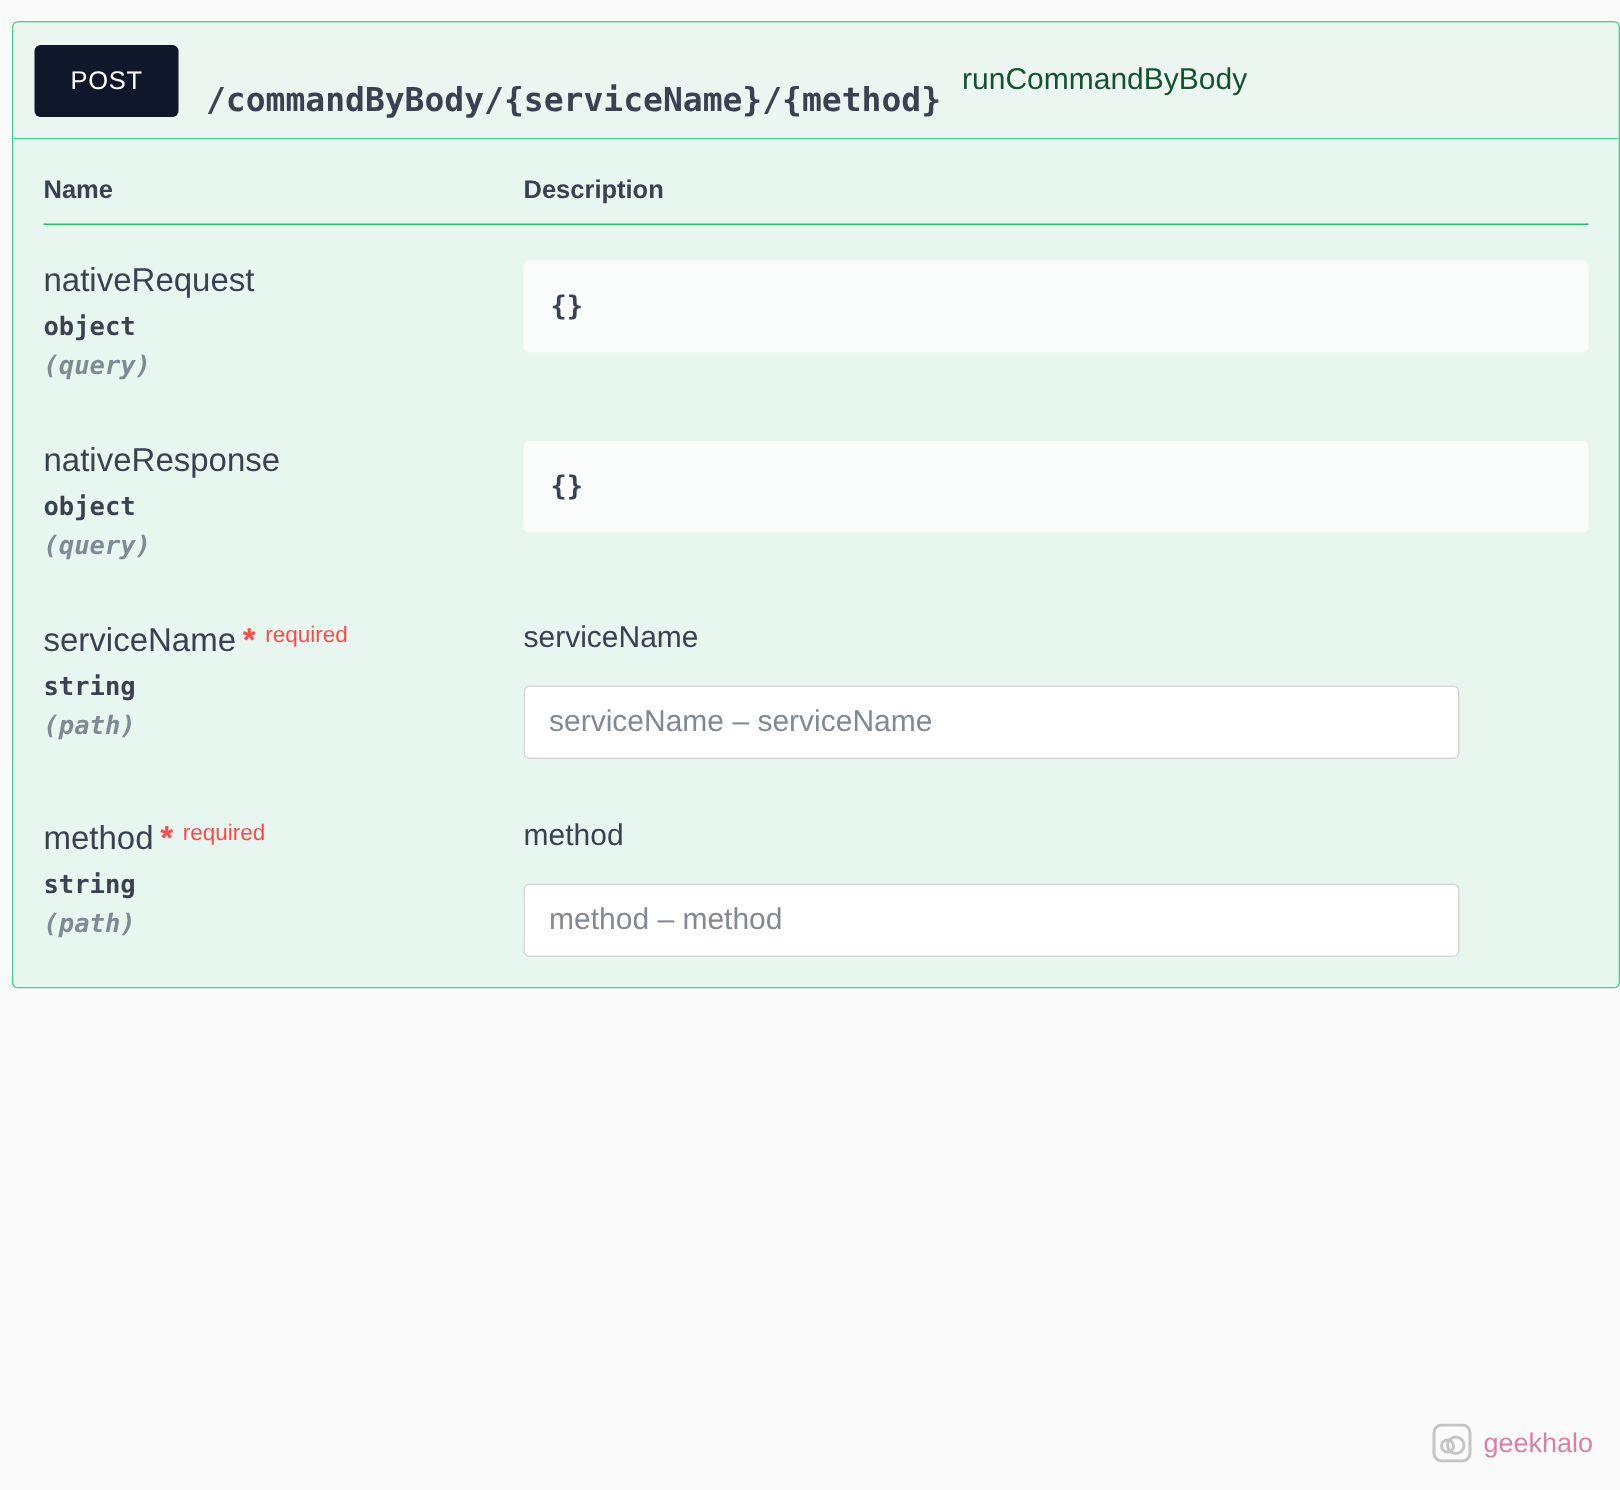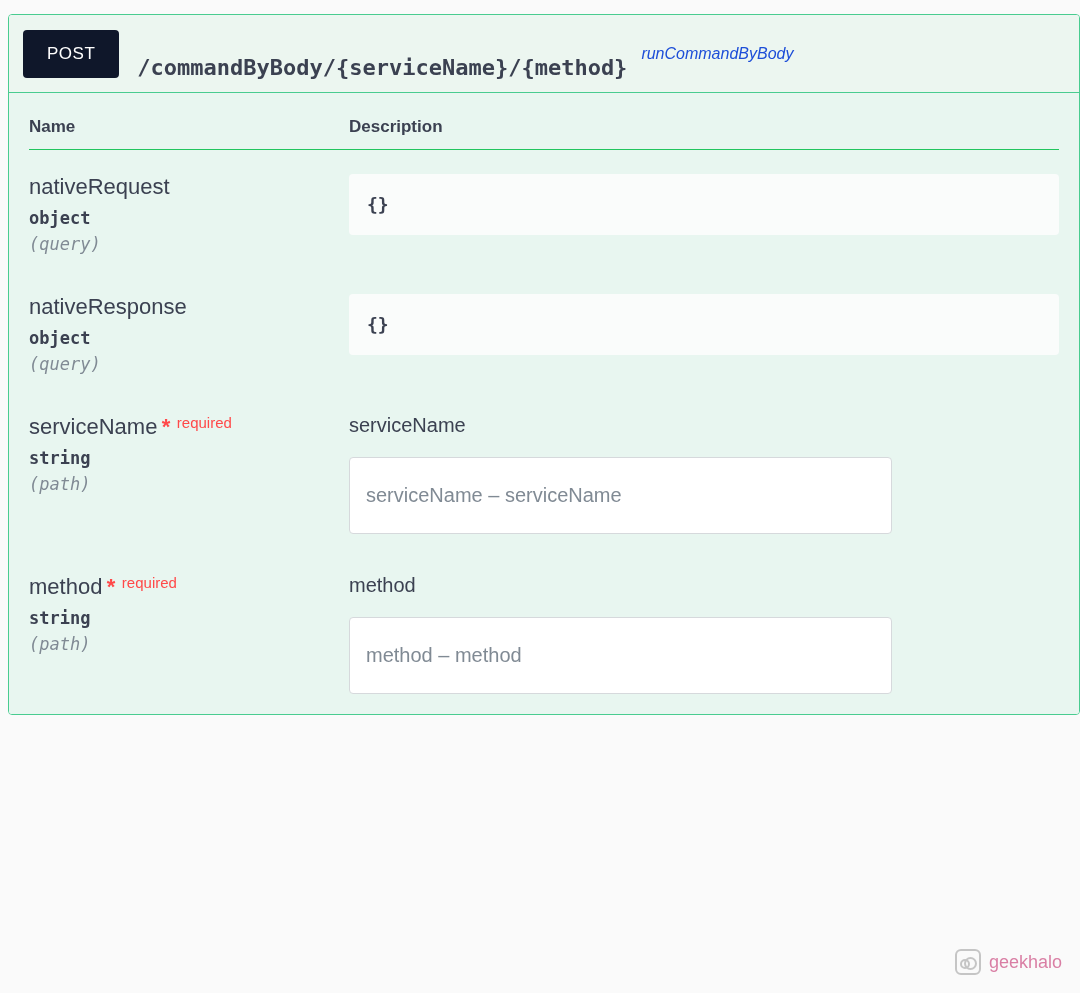--- a/index.html
+++ b/index.html
@@ -37,24 +37,23 @@
   }
   .op-path {
     font-family: "SFMono-Regular", Menlo, Monaco, Consolas, monospace;
     font-size: 22px;
     font-weight: 700;
     color: #3b4151;
     flex: 0 0 auto;
     margin-top: 28px;
   }
   .op-desc {
-    font-size: 16px;
-    color: #1d4ed8;
+    font-size: 20px;
+    color: #14532d;
     margin-left: 14px;
-    font-style: italic;
   }
   .opblock-body {
     background: #e8f6f0;
   }
   .tab-header {
     padding: 0 20px;
   }
   .tab {
     display: inline-block;
     padding: 22px 14px 14px 4px;
@@ -107,44 +106,44 @@
   .param-type {
     font-family: "SFMono-Regular", Menlo, Monaco, Consolas, monospace;
     font-size: 17px;
     font-weight: 700;
     color: #3b4151;
     margin-top: 8px;
   }
   .param-in {
     font-family: "SFMono-Regular", Menlo, Monaco, Consolas, monospace;
     font-size: 17px;
-    font-weight: 400;
+    font-weight: 700;
     font-style: italic;
     color: #808a94;
     margin-top: 6px;
   }
   .param-desc-block { flex: 1; }
   .json-box {
     background: #fafcfb;
     border-radius: 4px;
     padding: 20px 18px;
     font-family: "SFMono-Regular", Menlo, Monaco, Consolas, monospace;
     font-size: 18px;
     font-weight: 700;
     color: #3b4151;
   }
   .desc-text {
     font-size: 20px;
     color: #3b4151;
     margin-bottom: 20px;
   }
   .text-input {
-    width: 543px;
+    width: 624px;
     max-width: 100%;
-    padding: 26px 16px;
+    padding: 12px 16px;
     border: 1px solid #d6d9dc;
     border-radius: 4px;
     font-size: 20px;
     color: #3b4151;
     background: #fff;
   }
   .text-input::placeholder { color: #808a94; }
   .watermark {
     position: fixed;
     right: 18px;

